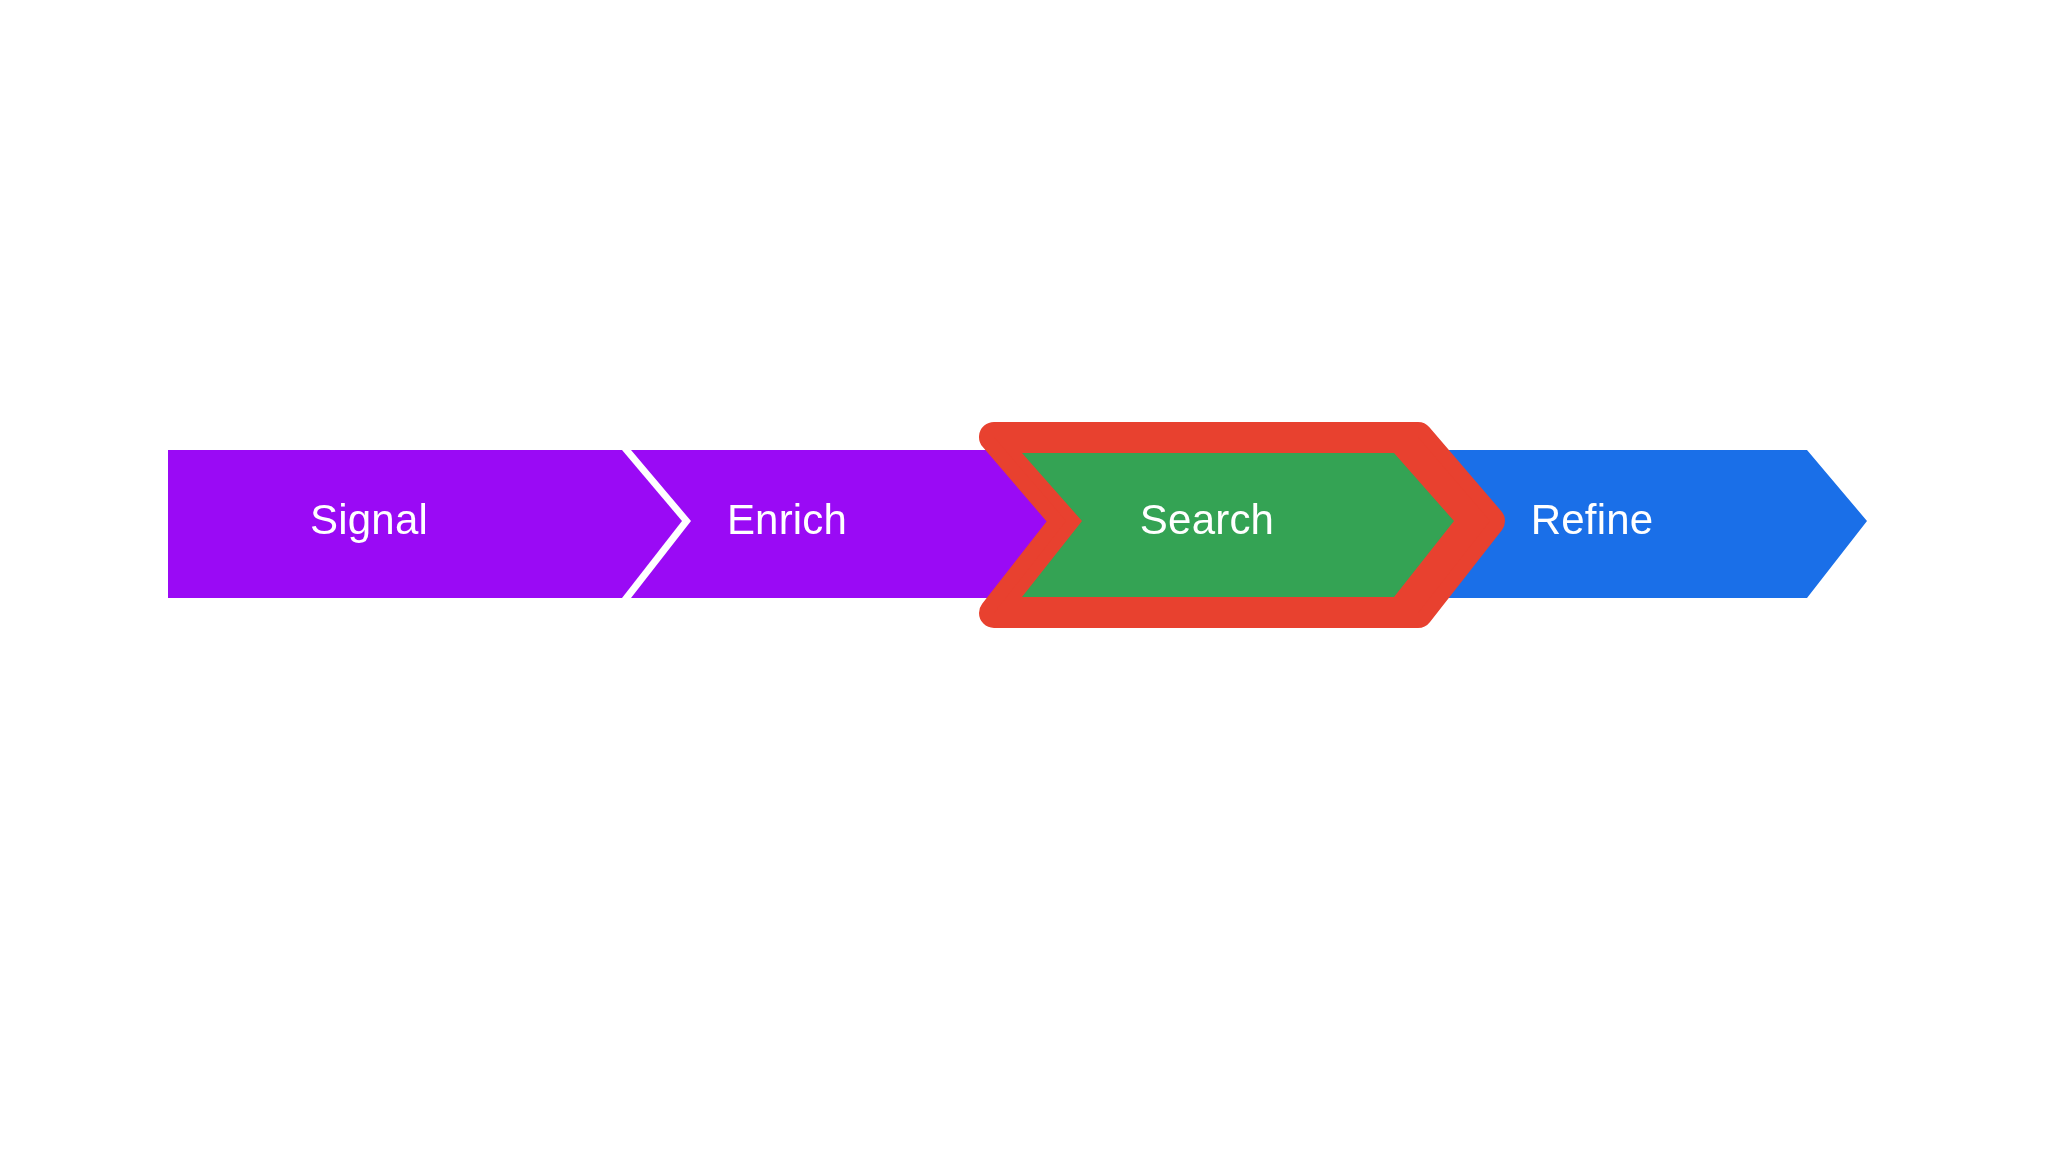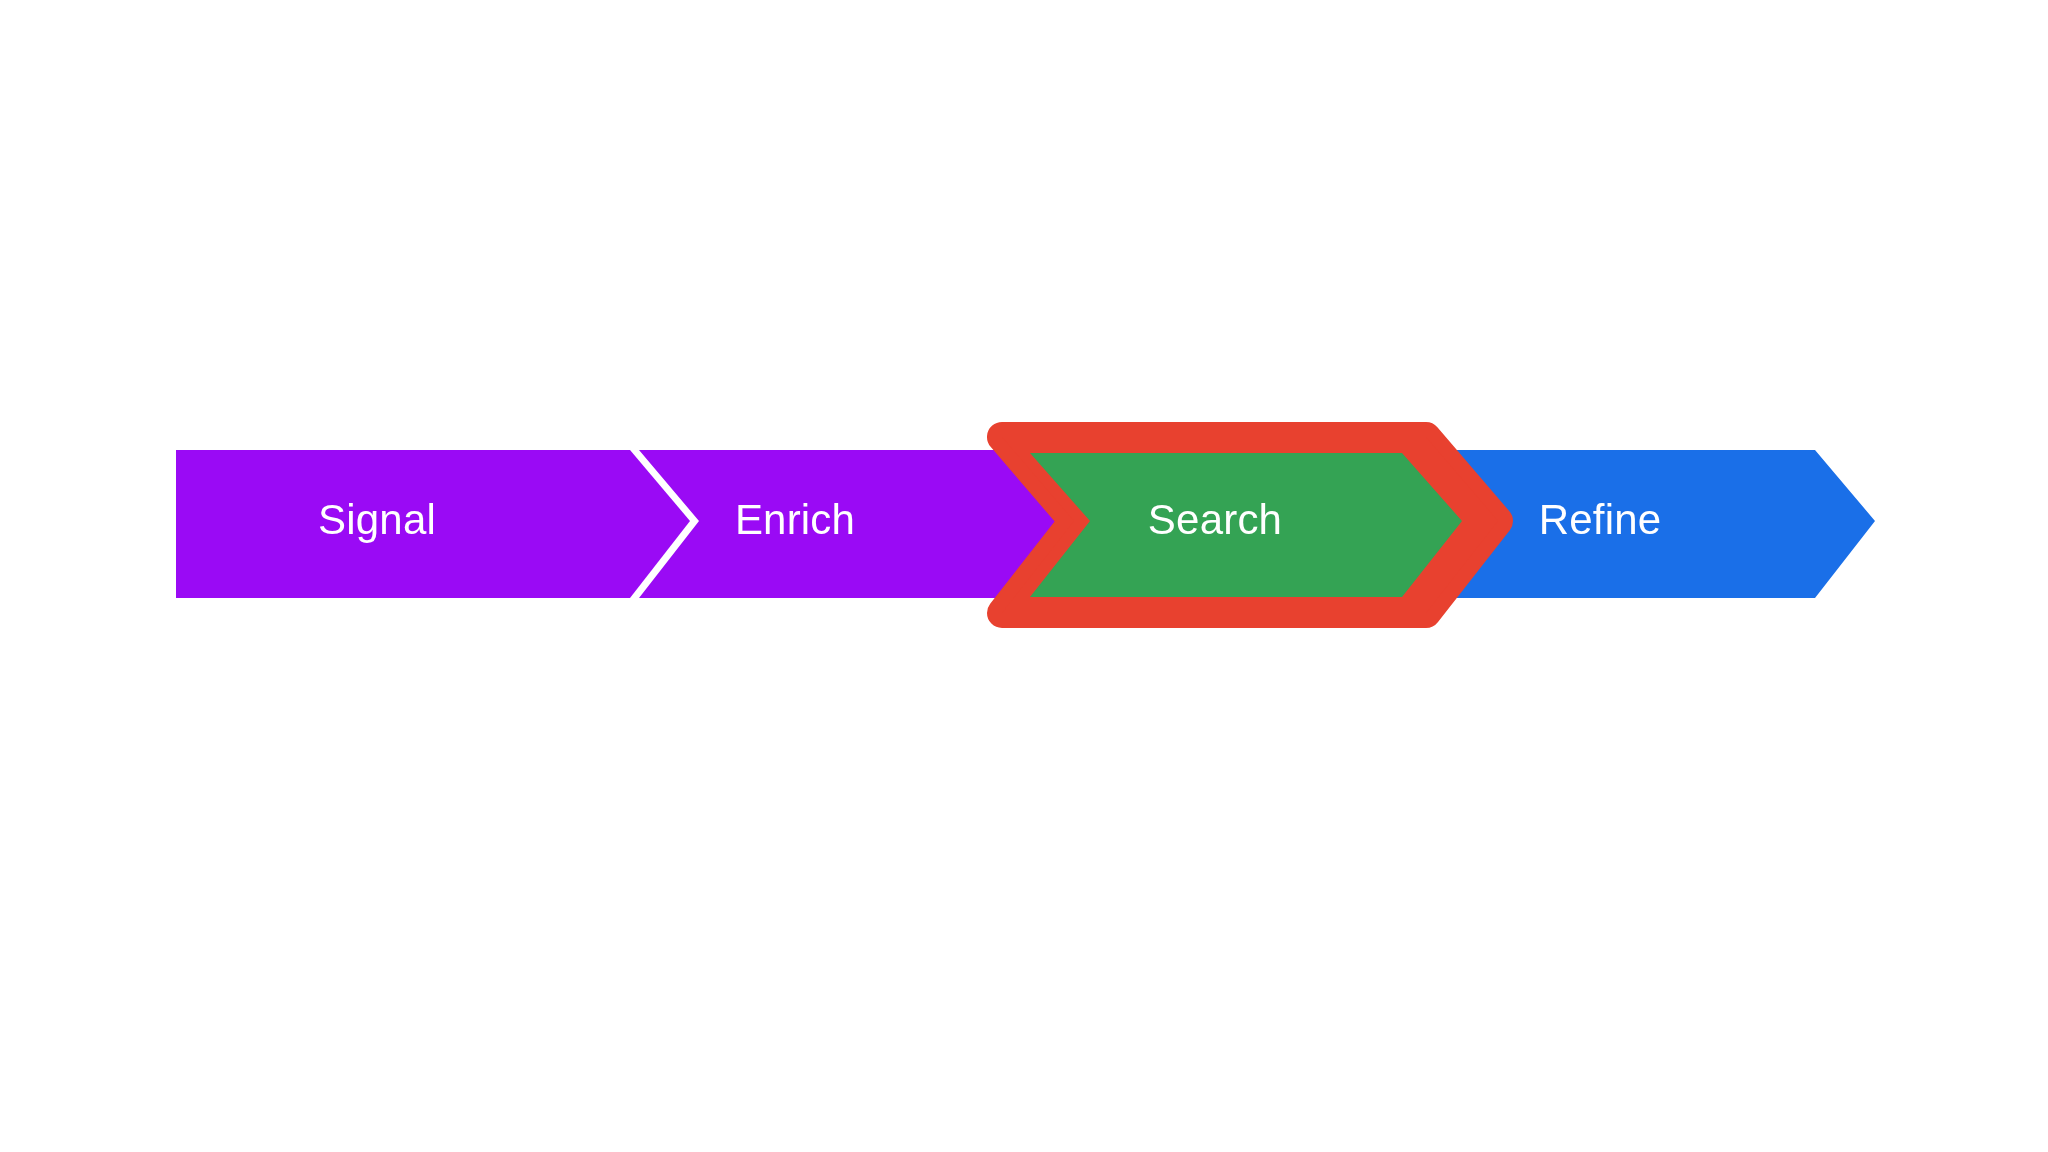--- a/index.html
+++ b/index.html
@@ -10,21 +10,21 @@
   }
   body {
     width: 2048px;
     height: 1152px;
     overflow: hidden;
     font-family: "Liberation Sans", sans-serif;
     position: relative;
   }
   #stage-flow {
     position: absolute;
-    left: 16px;
+    left: 8px;
     top: 0;
     width: 2002px;
     height: 1152px;
     padding-left: 14px;
   }
   #flow-svg {
     display: block;
     width: 2048px;
     height: 1152px;
   }

